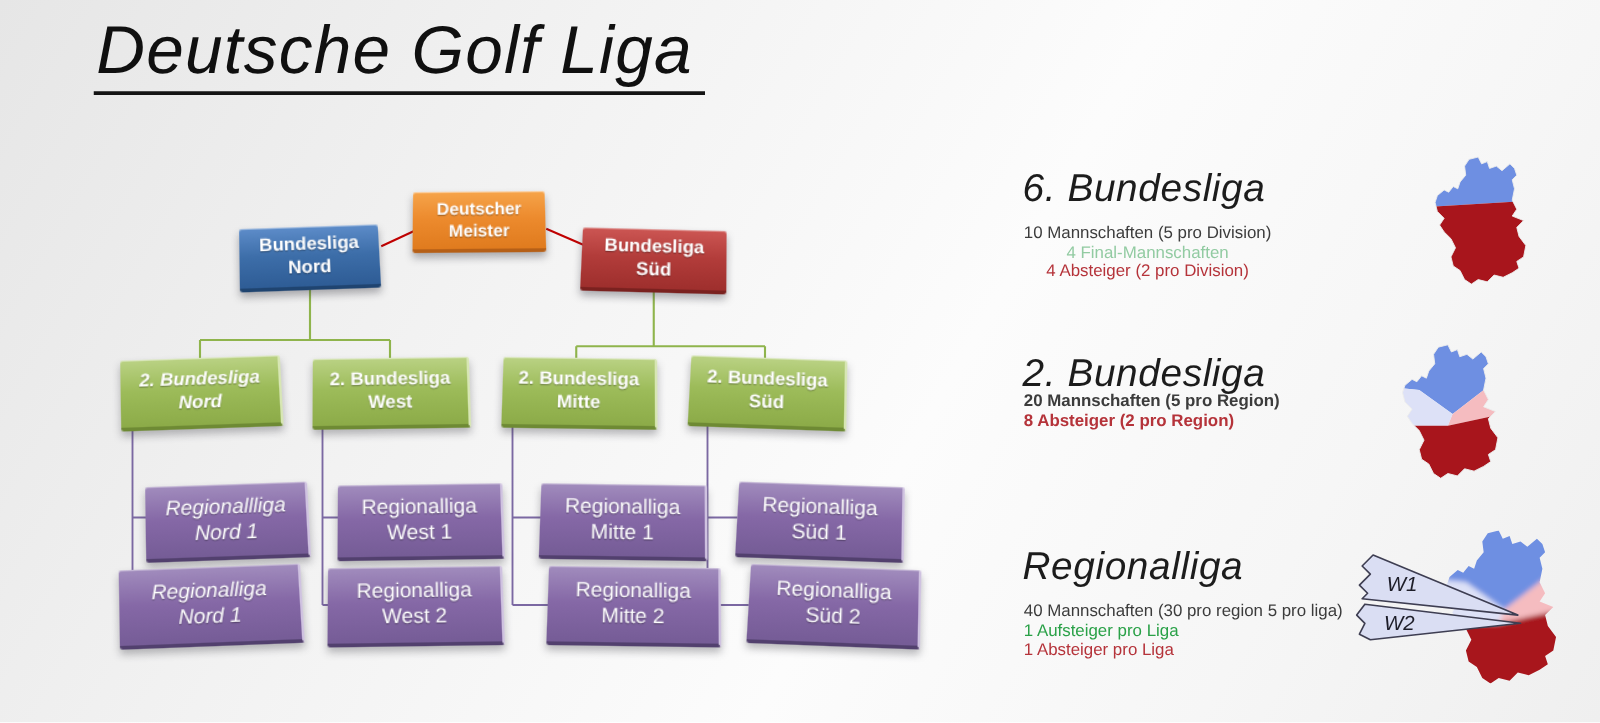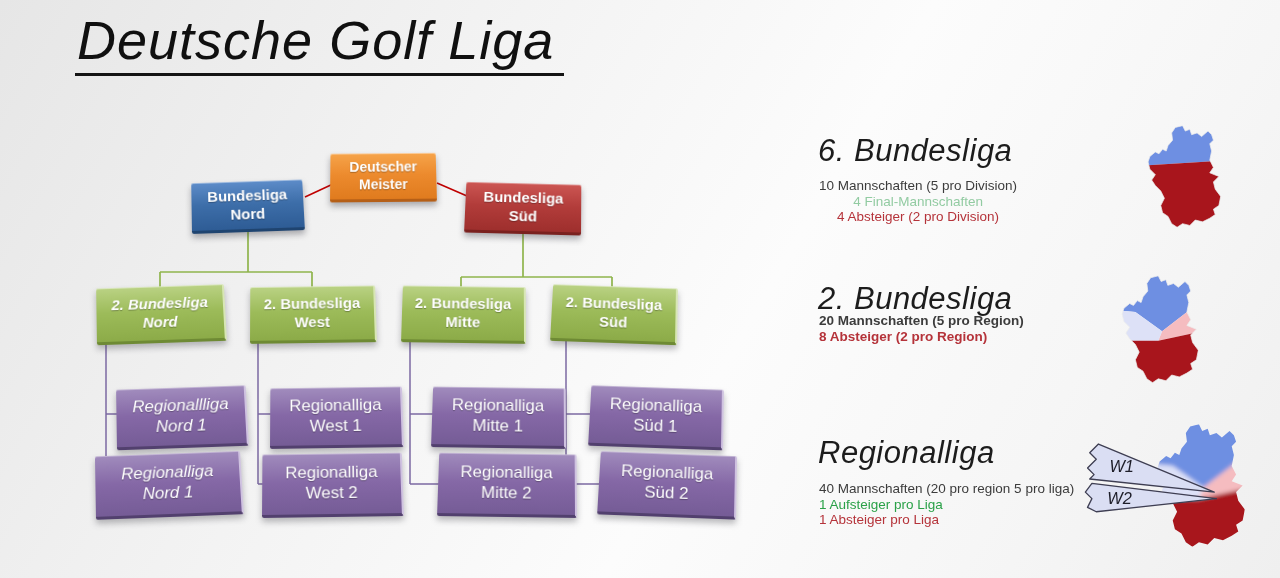--- a/index.html
+++ b/index.html
@@ -155,21 +155,21 @@
   </div>
 
   <div class="sec-head" style="left:818px;top:281px;">2. Bundesliga</div>
   <div class="sec-body" style="left:819px;top:313px;font-weight:bold;">
     <div class="ln">20 Mannschaften (5 pro Region)</div>
     <div class="ln r-dark">8 Absteiger (2 pro Region)</div>
   </div>
 
   <div class="sec-head" style="left:818px;top:435px;">Regionalliga</div>
   <div class="sec-body" style="left:819px;top:481px;">
-    <div class="ln">40 Mannschaften (20 pro region 5 pro liga)</div>
+    <div class="ln">40 Mannschaften (30 pro region 5 pro liga)</div>
     <div class="ln g-dark">1 Aufsteiger pro Liga</div>
     <div class="ln r-dark">1 Absteiger pro Liga</div>
   </div>
 
   <svg class="map" style="left:1120px;top:122px;" width="136" height="118" viewBox="0 0 100 130">
     <defs>
       <clipPath id="gclip1">
         <path d="M8,38 L14,33 18,35 22,30 26,32 28,26 33,20 32,12 36,6 44,4 47,10 52,8 54,14 60,12 65,16 72,10 76,14 78,20 74,24 76,32 74,42 78,50 74,56 84,60 78,66 80,74 86,82 84,92 78,96 80,102 74,106 66,110 58,108 52,114 44,112 38,116 32,112 28,104 22,100 20,92 24,84 20,76 14,70 10,64 14,58 8,52 6,44 Z"></path>
       </clipPath>
     </defs>

